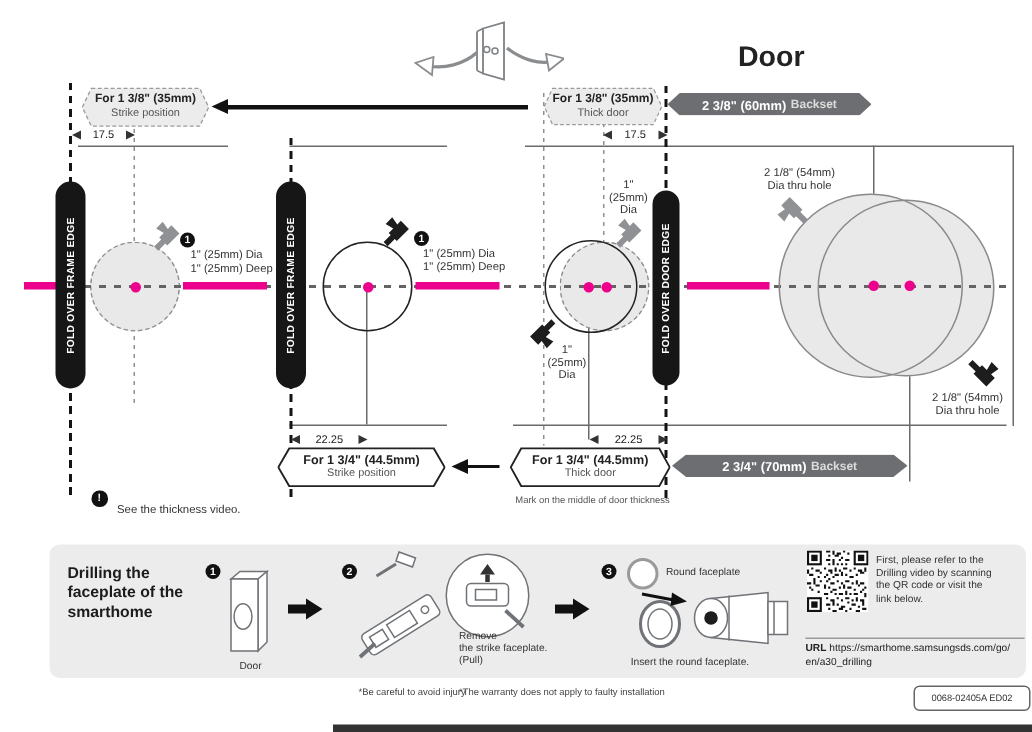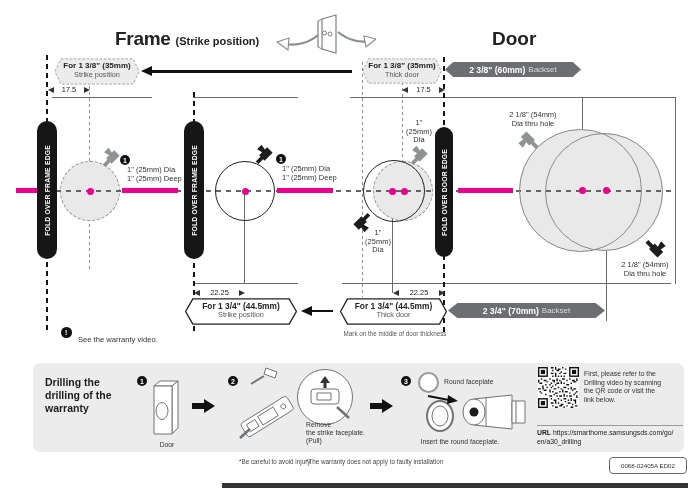--- a/index.html
+++ b/index.html
@@ -20,21 +20,21 @@
   .cthin{border:1px solid #8a8a8a;}
   .foldbar{position:absolute;background:var(--fold-bar,#161616);border-radius:11px;display:flex;align-items:center;justify-content:center;z-index:6;}
   .foldbar span{writing-mode:vertical-rl;transform:rotate(180deg);color:#fff;font-size:6.8px;font-weight:bold;letter-spacing:.2px;white-space:nowrap;}
   .hex{position:absolute;text-align:center;z-index:5;}
   .hex svg{position:absolute;left:0;top:0;width:100%;height:100%;}
   .hex .t1{position:relative;font-weight:bold;font-size:8px;line-height:1.2;padding-top:3px;}
   .hex .t2{position:relative;font-size:7.3px;color:#555;line-height:1.2;}
   .hex44 .t1{font-size:8.4px;}
   .banner{position:absolute;background:var(--banner,#6d6e71);clip-path:polygon(0 50%,6% 0,94% 0,100% 50%,94% 100%,6% 100%);
           color:#fff;display:flex;align-items:center;justify-content:center;font-size:8.6px;font-weight:bold;z-index:5;}
-  .banner .lite{font-weight:normal;color:#dcdcdc;font-size:8px;margin-left:3px;}
+  .banner .lite{font-weight:bold;color:#dcdcdc;font-size:8px;margin-left:3px;}
   .dim{position:absolute;display:flex;align-items:center;justify-content:space-between;height:9px;z-index:5;}
   .tri-l{width:0;height:0;border-top:3px solid transparent;border-bottom:3px solid transparent;border-right:6px solid #333;}
   .tri-r{width:0;height:0;border-top:3px solid transparent;border-bottom:3px solid transparent;border-left:6px solid #333;}
   .dim .v{font-size:7.4px;color:#222;line-height:1;}
   .numdot{position:absolute;width:10px;height:10px;border-radius:50%;background:#111;color:#fff;font-size:7px;font-weight:bold;
           display:flex;align-items:center;justify-content:center;z-index:7;}
   .lbl{position:absolute;font-size:7.5px;color:#333;line-height:1.15;z-index:6;}
   .lblc{text-align:center;}
   .drill{position:absolute;z-index:6;}
   .drill.g path{fill:#8f9194;} .drill.b path{fill:#1d1d1d;}
@@ -53,24 +53,20 @@
   .urltext b{font-weight:bold;}
   .fnote{position:absolute;font-size:6.3px;color:#444;z-index:3;}
   .docbox{position:absolute;border:1px solid #666;border-radius:4px;display:flex;align-items:center;justify-content:center;
           font-size:6.2px;color:#333;z-index:3;background:#fff;}
 </style>
 </head>
 <body>
 
 <div id="stage">
 
-  <div class="abs" style="left:115px;top:28px;display:flex;align-items:baseline;z-index:5">
-    <span style="font-size:19px;font-weight:bold;letter-spacing:-.3px">Frame</span>
-    <span style="font-size:11px;font-weight:bold;margin-left:5px">(Strike position)</span>
-  </div>
   <div class="abs" style="left:492px;top:28px;font-size:19px;font-weight:bold;z-index:5">Door</div>
 
   <svg class="sketch" style="left:276px;top:11px" width="100" height="48" viewBox="0 0 100 48">
     <polygon points="46,8 60,4 60,42 46,38" fill="#fff" stroke="#7d8084" stroke-width="1.2"></polygon>
     <line x1="42" y1="10" x2="42" y2="36" stroke="#7d8084" stroke-width="1.2"></line>
     <line x1="42" y1="10" x2="46" y2="8" stroke="#7d8084" stroke-width="1"></line>
     <line x1="42" y1="36" x2="46" y2="38" stroke="#7d8084" stroke-width="1"></line>
     <circle cx="48.5" cy="22" r="2" fill="none" stroke="#7d8084"></circle>
     <circle cx="54" cy="23" r="2" fill="none" stroke="#7d8084"></circle>
     <path d="M42,24 C33,32 20,35 10,33" fill="none" stroke="#8a8d90" stroke-width="2.2"></path>
@@ -237,28 +233,28 @@
 
   <svg class="drill b" style="left:643px;top:237px;transform:rotate(-135deg)" width="22" height="20" viewBox="0 0 22 20">
       <path d="M1 5 H13 V7 H20 V11 H13 V13 H8.5 L10 19 H3.5 L4.5 13 H1 Z"></path>
     </svg>
   <div class="lbl lblc" style="left:616px;top:261px;width:58px">
     <div>2 1/8" (54mm)</div>
     <div>Dia thru hole</div>
   </div>
 
   <div class="numdot" style="left:61px;top:327px;width:10.5px;height:10.5px">!</div>
-  <div class="lbl" style="left:78px;top:336px;font-size:7.6px">See the warranty video.</div>
+  <div class="lbl" style="left:78px;top:336px;font-size:7.6px">See the thickness video.</div>
   <div class="lbl lblc" style="left:342px;top:330px;width:106px;font-size:6.3px;color:#555">Mark on the middle of door thickness</div>
 
   <div class="panel" style="left:33px;top:363px;width:651px;height:89px"></div>
   <div class="ptitle" style="left:45px;top:376px">
     <div>Drilling the</div>
-    <div>drilling of the</div>
-    <div>warranty</div>
+    <div>faceplate of the</div>
+    <div>smarthome</div>
   </div>
 
   <div class="numdot" style="left:137px;top:376px">1</div>
   <svg class="sketch" style="left:147px;top:378px" width="40" height="62" viewBox="0 0 40 62">
     <polygon points="7,8 13,3 31,3 25,8" fill="#fff" stroke="#6f7276"></polygon>
     <polygon points="25,8 31,3 31,50 25,56" fill="#fff" stroke="#6f7276"></polygon>
     <rect x="7" y="8" width="18" height="48" fill="#fff" stroke="#6f7276"></rect>
     <ellipse cx="15" cy="33" rx="6" ry="8.5" fill="#fff" stroke="#6f7276"></ellipse>
   </svg>
   <div class="cap" style="left:145px;top:441px;width:44px;text-align:center">Door</div>

